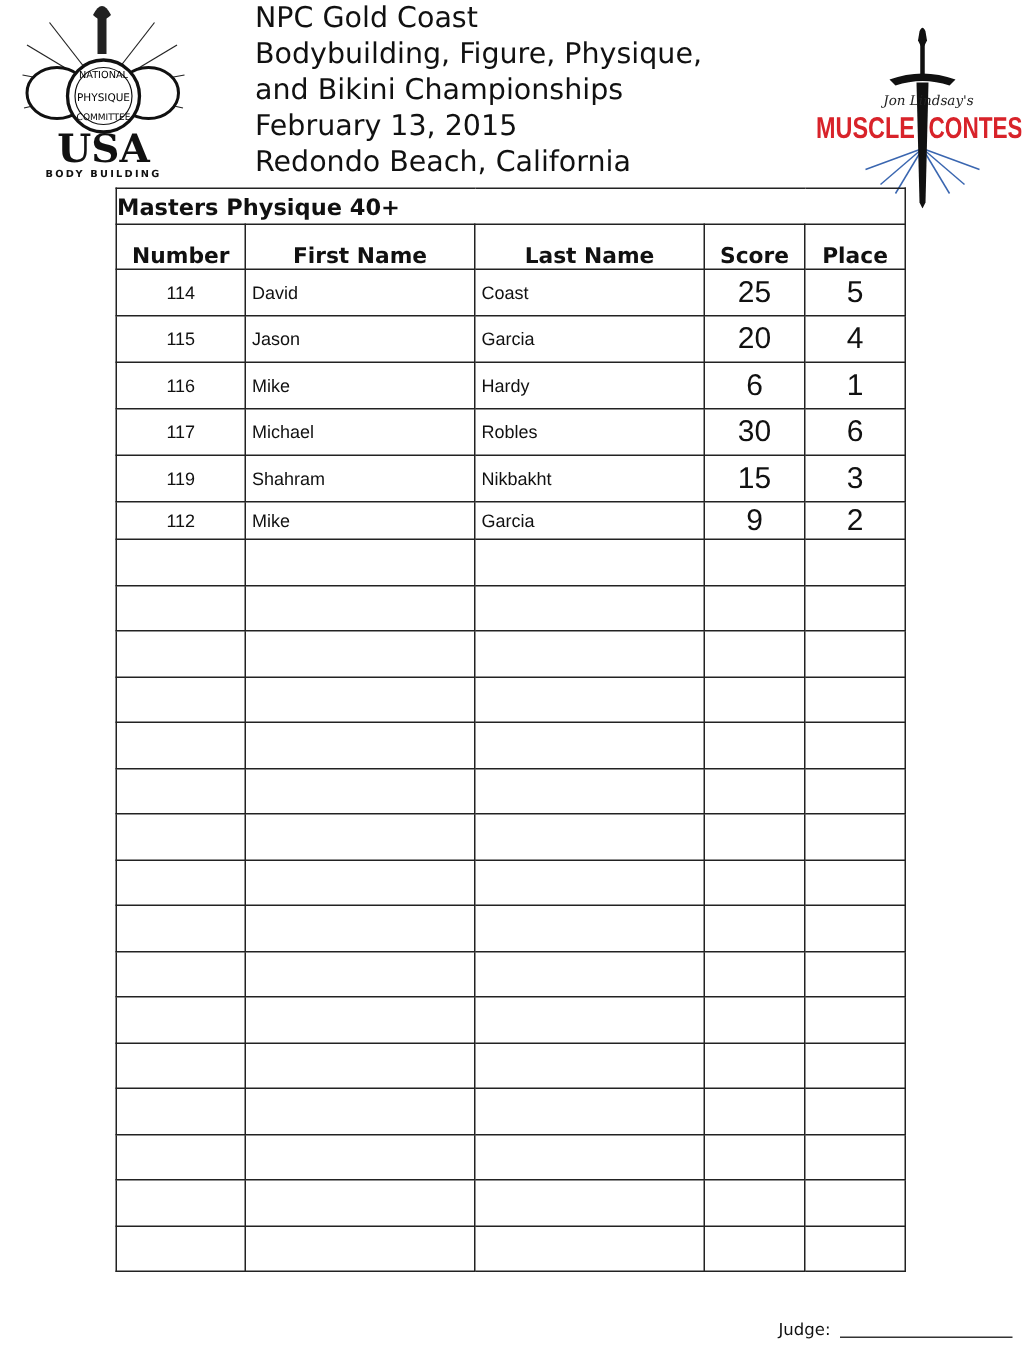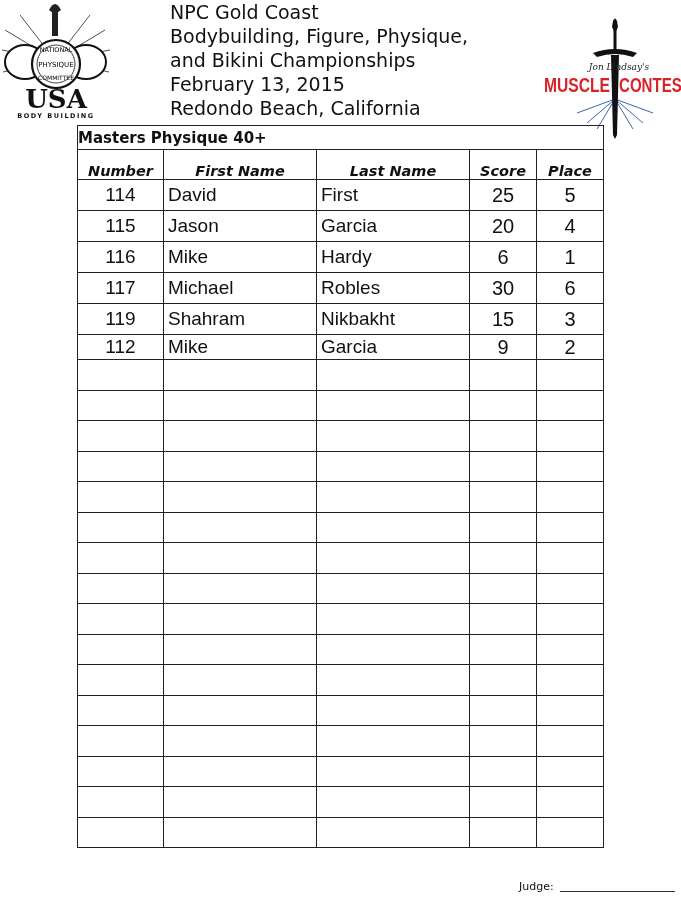--- a/index.html
+++ b/index.html
@@ -1,25 +1,25 @@
 <!DOCTYPE html>
 <html><head>
 <meta charset="utf-8">
 <style>
   html, body { margin: 0; padding: 0; background: #ffffff; }
   body { width: 681px; height: 900px; position: relative; overflow: hidden; font-family: "DejaVu Sans", sans-serif; color: #111; }
   .header-text { position: absolute; left: 170px; top: 0; width: 340px; text-align: left; font-size: 19px; line-height: 24px; color: #111; }
   .header-text div { white-space: nowrap; }
-  .logo-left { position: absolute; left: 0; top: 0; width: 115px; height: 120px; }
+  .logo-left { position: absolute; left: 13px; top: 0; width: 115px; height: 120px; }
   .logo-right { position: absolute; left: 525px; top: 17px; width: 156px; height: 122px; margin-left: 12px; }
   table.results { position: absolute; left: 77px; top: 125px; border-collapse: collapse; table-layout: fixed; width: 526px; }
   table.results td, table.results th { border: 1.5px solid #222; padding: 0; }
   .title-cell { height: 23px; font-weight: bold; font-size: 15px; }
-  .hdr th { height: 29px; font-size: 14.5px; font-weight: bold; vertical-align: bottom; padding-bottom: 1px; font-style: italic; }
-  .data td { height: 30px; font-family: "Liberation Sans", sans-serif; font-size: 19px; }
+  .hdr th { height: 29px; font-size: 14.5px; font-weight: bold; vertical-align: bottom; padding-bottom: 1px; }
+  .data td { height: 30px; font-family: "Liberation Sans", sans-serif; font-size: 12px; }
   .data.short td { height: 24px; margin-top: 34px; }
   .c-num { text-align: center; }
   .c-name { text-align: left; padding-left: 4px !important; }
   .c-big { text-align: center; font-size: 20px !important; }
   .empty td { height: 29.5px; }
   .judge { position: absolute; left: 519px; top: 880px; font-size: 11px; color: #111; white-space: nowrap; }
   .judge-line { display: inline-block; width: 115px; border-bottom: 1px solid #333; margin-left: 6px; vertical-align: -2px; }
 </style>
 </head>
 <body>
@@ -93,21 +93,21 @@
   <tr class="hdr">
     <th>Number</th>
     <th>First Name</th>
     <th>Last Name</th>
     <th>Score</th>
     <th>Place</th>
   </tr>
   <tr class="data">
     <td class="c-num">114</td>
     <td class="c-name">David</td>
-    <td class="c-name">First</td>
+    <td class="c-name">Coast</td>
     <td class="c-big">25</td>
     <td class="c-big">5</td>
   </tr>
   <tr class="data">
     <td class="c-num">115</td>
     <td class="c-name">Jason</td>
     <td class="c-name">Garcia</td>
     <td class="c-big">20</td>
     <td class="c-big">4</td>
   </tr>

